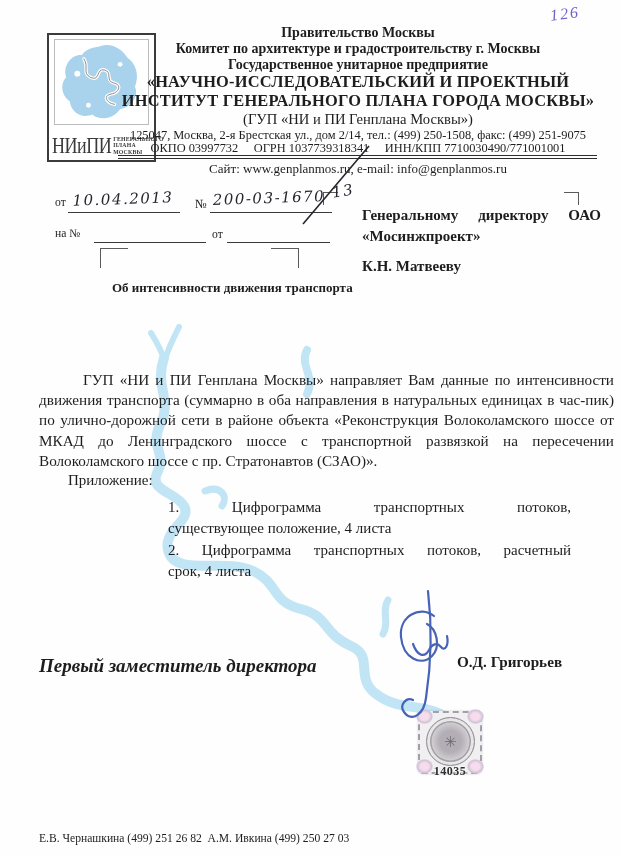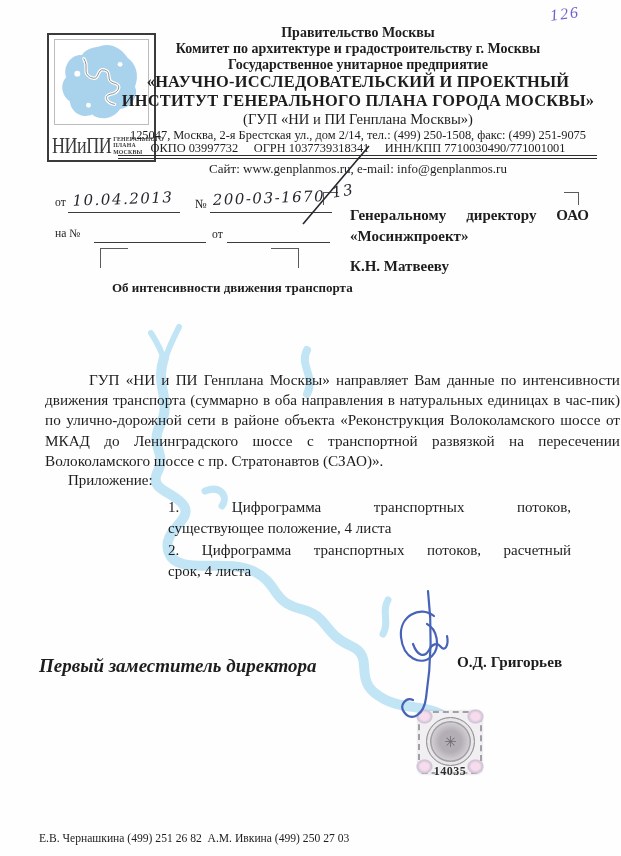--- a/index.html
+++ b/index.html
@@ -50,26 +50,26 @@
   .hand-num{left:206px;top:189px;width:126px;text-align:center;transform:rotate(-2deg);z-index:3;}
   .hand-suffix{left:332px;top:182px;transform:rotate(-10deg);z-index:3;}
 
   
   .corner{z-index:2;}
   .corner.tl{border-left:1px solid #5a5a5a;border-top:1px solid #5a5a5a;}
   .corner.tr{border-right:1px solid #5a5a5a;border-top:1px solid #5a5a5a;}
 
   .subject{left:112px;top:280px;font-weight:700;font-size:13px;z-index:2;}
 
-  .addressee{left:350px;top:205px;width:239px;font-weight:700;font-size:15px;line-height:21px;z-index:2;}
+  .addressee{left:362px;top:205px;width:239px;font-weight:700;font-size:15px;line-height:21px;z-index:2;}
   .jl{text-align:justify;text-align-last:justify;}
   .addressee .name{margin-top:9px;}
 
   .body-par{
-    left:45px;top:370px;width:575px;font-size:15.2px;line-height:20.2px;
+    left:39px;top:370px;width:575px;font-size:15.2px;line-height:20.2px;
     text-align:justify;text-indent:44px;z-index:2;
   }
 
   .att-label{left:68px;top:472px;font-size:15px;z-index:2;}
   .att-items{left:168px;top:497px;width:403px;font-size:15px;line-height:21.3px;z-index:2;}
 
   .pos-title{left:39px;top:655px;font-weight:700;font-size:19px;z-index:2;font-style:italic;}
   .signer{left:457px;top:653px;font-weight:700;font-size:15.2px;z-index:2;}
 
   

